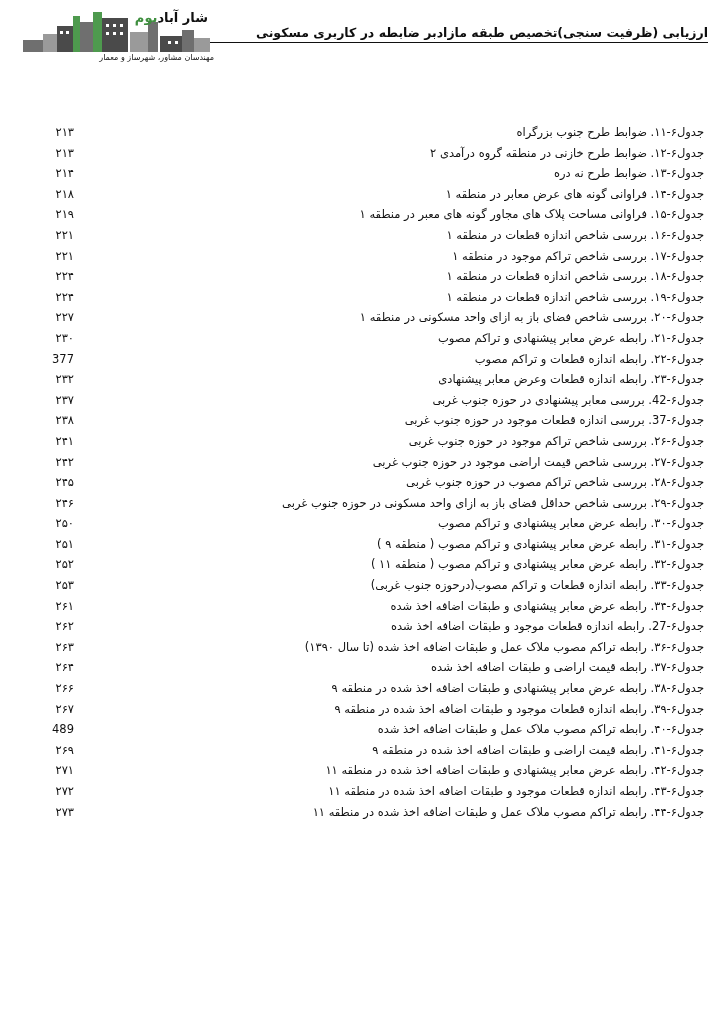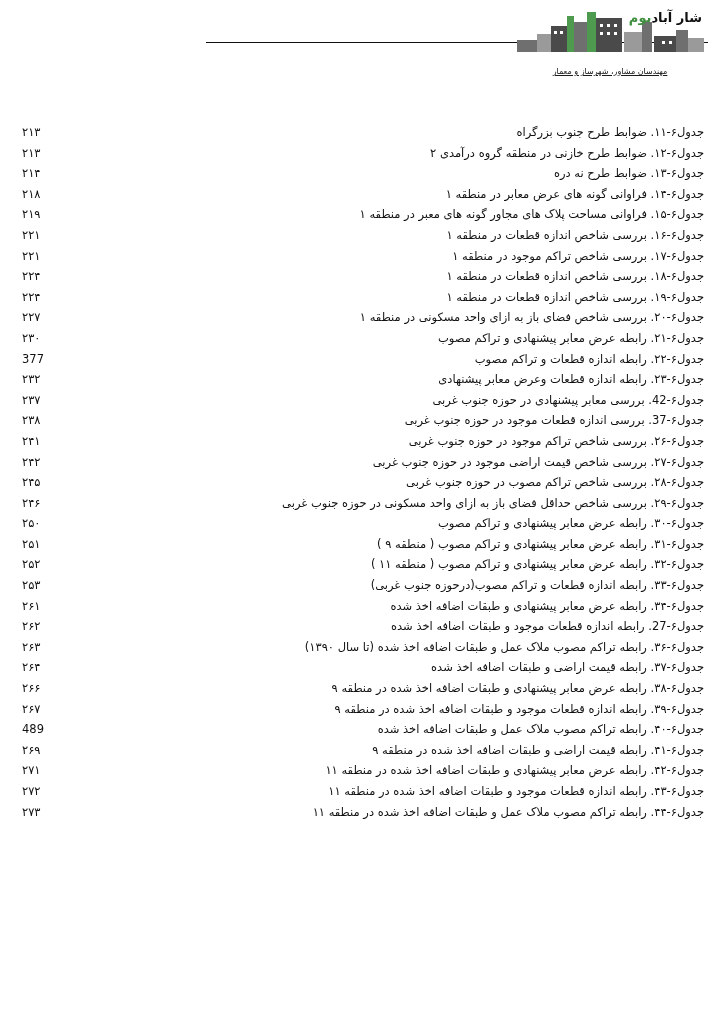--- a/index.html
+++ b/index.html
@@ -43,33 +43,31 @@
     position: absolute;
     right: 18px;
     left: 206px;
     top: 42px;
     height: 0;
     border-top: 1px solid #111;
   }
   .logo-block {
     flex: 0 0 auto;
     width: 196px;
-    text-align: center;
     position: relative;
-    text-decoration: underline;
   }
   .logo-art {
     height: 44px;
     position: relative;
     width: 196px;
   }
   .logo-caption {
     font-size: 8px;
     color: #111;
-    margin-top: 15px;
+    margin-top: 1px;
     letter-spacing: .2px;
     direction: rtl;
   }
   .logo-wordmark {
     position: absolute;
     top: 2px;
     right: 6px;
     font-size: 13px;
     font-weight: bold;
     color: #111;
@@ -109,30 +107,34 @@
   .toc-title {
     flex: 1 1 auto;
     text-align: right;
     white-space: nowrap;
     overflow: hidden;
     padding-left: 4px;
     color: #111;
   }
   .toc-page {
     flex: 0 0 52px;
+    text-align: right;
     color: #111;
     font-size: 11.5px;
     direction: ltr;
     unicode-bidi: embed;
   }
 </style>
 </head>
 <body>
 
 <div class="header">
+  <div class="header-title-wrap">
+    <div class="header-title">ارزیابی (ظرفیت سنجی)تخصیص طبقه مازادبر ضابطه در کاربری مسکونی</div>
+  </div>
   <div class="header-rule"></div>
 
   <div class="logo-block">
     <div class="logo-art">
 
       <div class="sk light" style="right:4px; width:16px; height:14px;"></div>
       <div class="sk" style="right:20px; width:12px; height:22px;"></div>
       <div class="sk dark" style="right:32px; width:22px; height:16px;">
         <div class="win" style="right:4px; top:5px;"></div>
         <div class="win" style="right:11px; top:5px;"></div>

